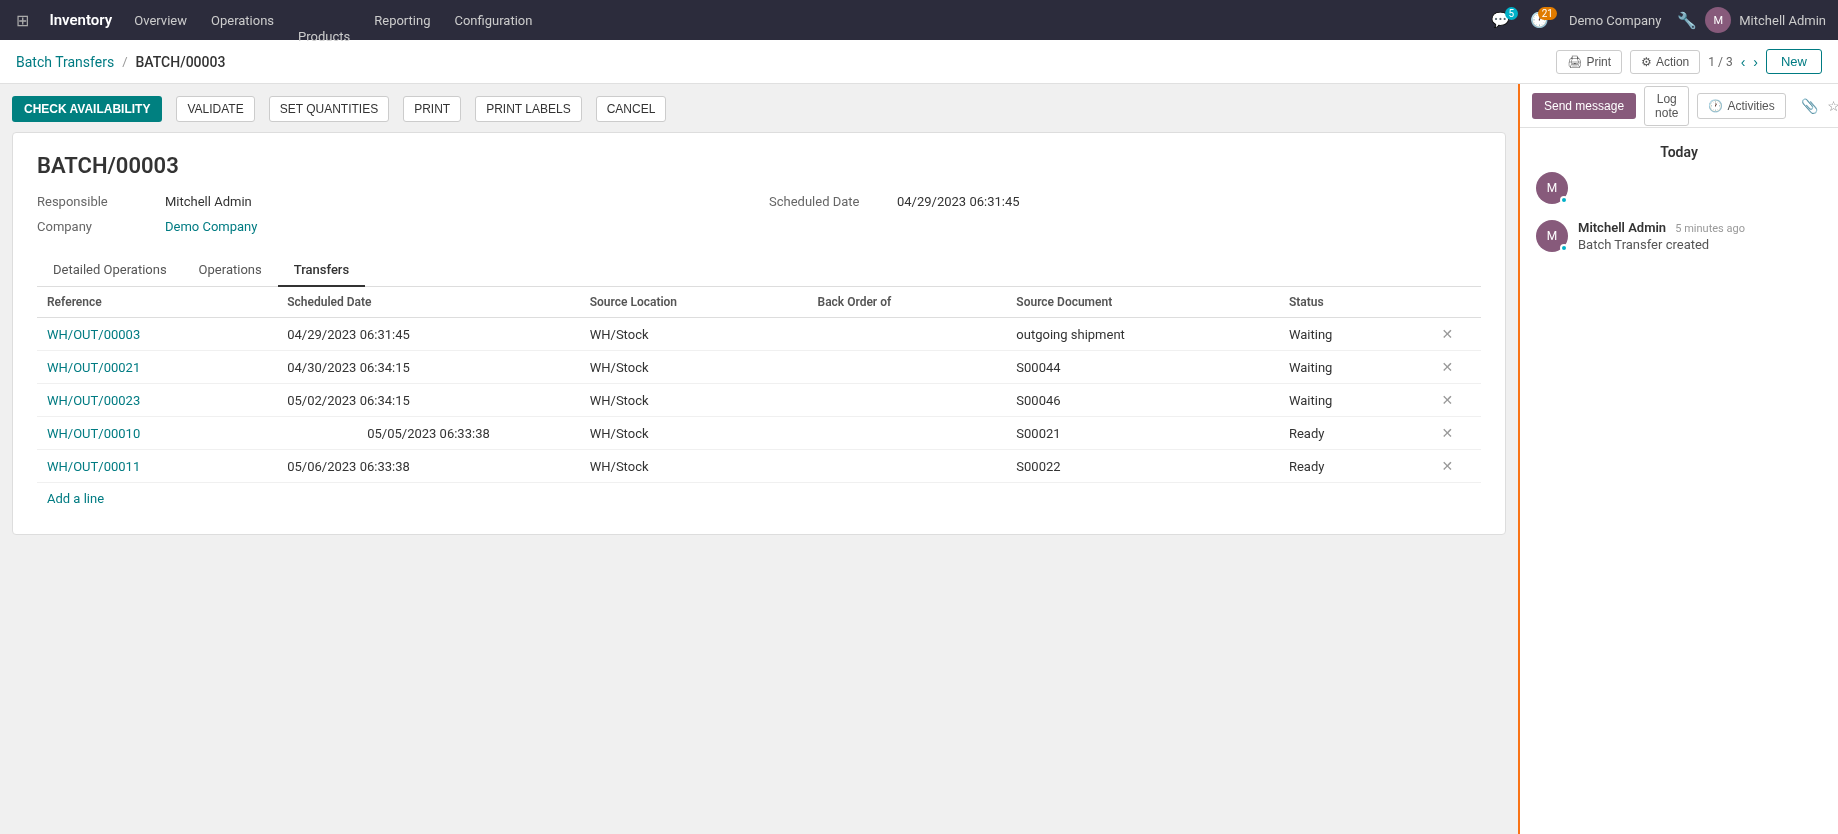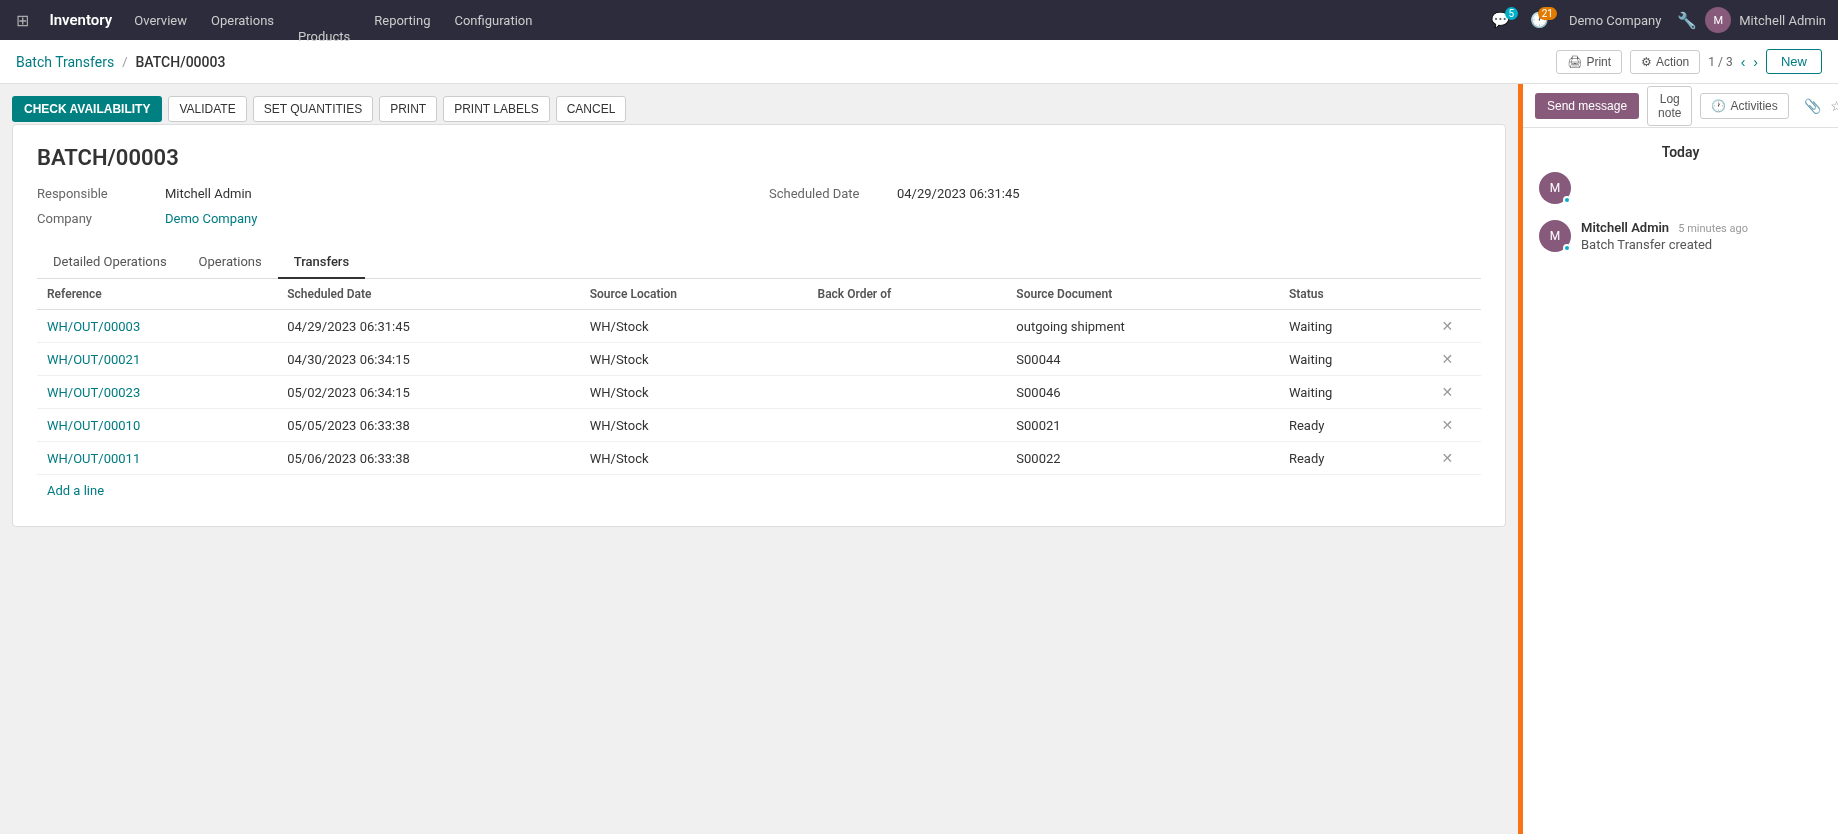--- a/index.html
+++ b/index.html
@@ -45,21 +45,21 @@
   <span style="font-size:12px; color:#666;">1 / 3</span>
   <button style="background:none; border:none; cursor:pointer; color:#007b82; font-size:14px;">‹</button>
   <button style="background:none; border:none; cursor:pointer; color:#007b82; font-size:14px;">›</button>
   <button style="background:#fff; border:1px solid #007b82; border-radius:3px; padding:4px 14px; cursor:pointer; font-size:13px; color:#007b82; font-weight:500;">New</button>
 </div>
 
 <div style="display:flex; height:calc(100vh - 84px);">
 
   <div style="flex:1; overflow-y:auto; background:#f0f0f0; padding:12px;">
 
-    <div style="display:flex; align-items:flex-start; gap:6px; margin-bottom:2px; flex-wrap:wrap;">
+    <div style="display:flex; align-items:flex-start; gap:14px; margin-bottom:10px; flex-wrap:wrap;">
       <button style="background:#008080; color:white; border:none; border-radius:3px; padding:6px 12px; cursor:pointer; font-size:12px; font-weight:600;">CHECK AVAILABILITY</button>
       <button style="background:#fff; border:1px solid #ccc; border-radius:3px; padding:5px 10px; cursor:pointer; font-size:12px; color:#333;">VALIDATE</button>
       <button style="background:#fff; border:1px solid #ccc; border-radius:3px; padding:5px 10px; cursor:pointer; font-size:12px; color:#333;">SET QUANTITIES</button>
       <button style="background:#fff; border:1px solid #ccc; border-radius:3px; padding:5px 10px; cursor:pointer; font-size:12px; color:#333;">PRINT</button>
       <button style="background:#fff; border:1px solid #ccc; border-radius:3px; padding:5px 10px; cursor:pointer; font-size:12px; color:#333;">PRINT LABELS</button>
       <button style="background:#fff; border:1px solid #ccc; border-radius:3px; padding:5px 10px; cursor:pointer; font-size:12px; color:#333;">CANCEL</button>
       <div style="flex:1;"></div>
 
     </div>
 
@@ -125,21 +125,21 @@
       <td style="padding:8px 10px; font-size:13px; color:#007b82; cursor:pointer;">WH/OUT/00023</td>
       <td style="padding:8px 10px; font-size:13px; color:#333;">05/02/2023 06:34:15</td>
       <td style="padding:8px 10px; font-size:13px; color:#333;">WH/Stock</td>
       <td style="padding:8px 10px; font-size:13px; color:#333;"></td>
       <td style="padding:8px 10px; font-size:13px; color:#333;">S00046</td>
       <td style="padding:8px 10px; font-size:13px; color:#333;">Waiting</td>
       <td style="padding:8px 10px; font-size:14px; color:#999; cursor:pointer; text-align:center;">✕</td>
     </tr>
             <tr style="border-bottom: 1px solid rgb(240, 240, 240);">
       <td style="padding:8px 10px; font-size:13px; color:#007b82; cursor:pointer;">WH/OUT/00010</td>
-      <td style="padding:8px 10px; font-size:13px; color:#333;">05/05/2023 06:33:38</td>
+      <td style="padding:8px 10px; font-size:13px; color:#333;text-align:center;">05/05/2023 06:33:38</td>
       <td style="padding:8px 10px; font-size:13px; color:#333;">WH/Stock</td>
       <td style="padding:8px 10px; font-size:13px; color:#333;"></td>
       <td style="padding:8px 10px; font-size:13px; color:#333;">S00021</td>
       <td style="padding:8px 10px; font-size:13px; color:#333;">Ready</td>
       <td style="padding:8px 10px; font-size:14px; color:#999; cursor:pointer; text-align:center;">✕</td>
     </tr>
             <tr style="border-bottom: 1px solid rgb(240, 240, 240);">
       <td style="padding:8px 10px; font-size:13px; color:#007b82; cursor:pointer;">WH/OUT/00011</td>
       <td style="padding:8px 10px; font-size:13px; color:#333;">05/06/2023 06:33:38</td>
       <td style="padding:8px 10px; font-size:13px; color:#333;">WH/Stock</td>
@@ -147,21 +147,21 @@
       <td style="padding:8px 10px; font-size:13px; color:#333;">S00022</td>
       <td style="padding:8px 10px; font-size:13px; color:#333;">Ready</td>
       <td style="padding:8px 10px; font-size:14px; color:#999; cursor:pointer; text-align:center;">✕</td>
     </tr>
           </tbody>
       </table>
       <div style="color:#007b82; cursor:pointer; font-size:13px; padding:8px 10px; display:inline-block;">Add a line</div>
     </div>
   </div>
 
-  <div style="width:320px; background:#fff; border-left:5px solid #f97316; overflow-y:auto; display:flex; flex-direction:column;">
+  <div style="width:320px; background:#fff; border-left:2px solid #f97316; overflow-y:auto; display:flex; flex-direction:column;">
 
     <div style="border-bottom:1px solid #e0e0e0; height:44px; display:flex; align-items:center; padding:0 12px; gap:8px; flex-shrink:0;">
       <button style="background:#875a7b; color:white; border:none; border-radius:3px; padding:6px 12px; cursor:pointer; font-size:12px; white-space:nowrap;">Send message</button>
       <button style="background:none; border:1px solid #ccc; border-radius:3px; padding:5px 10px; cursor:pointer; font-size:12px; color:#555;">Log note</button>
       <button style="background:none; border:1px solid #ccc; border-radius:3px; padding:5px 10px; cursor:pointer; font-size:12px; color:#555; display:flex; align-items:center; gap:4px;">
         <span>🕐</span>
         <span>Activities</span>
       </button>
       <div style="flex:1;"></div>
       <span style="color:#888; cursor:pointer; font-size:14px;">📎</span>

